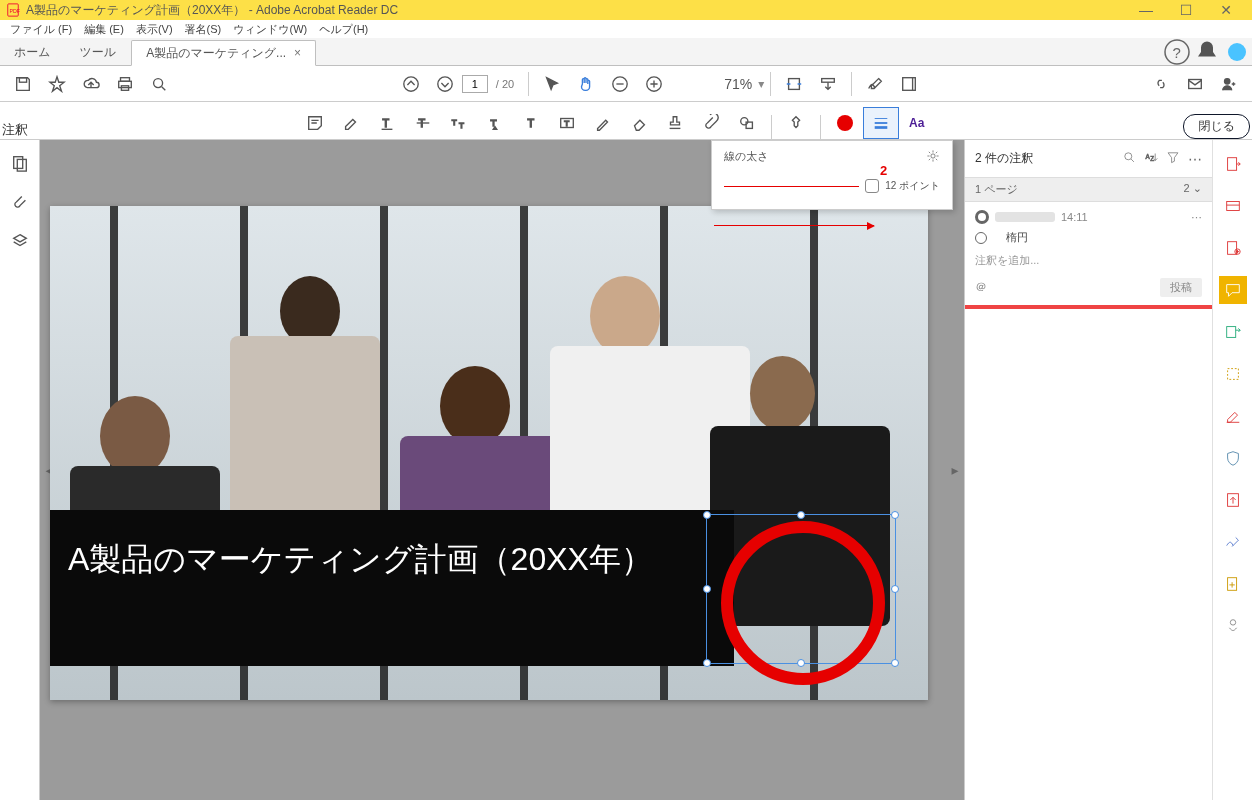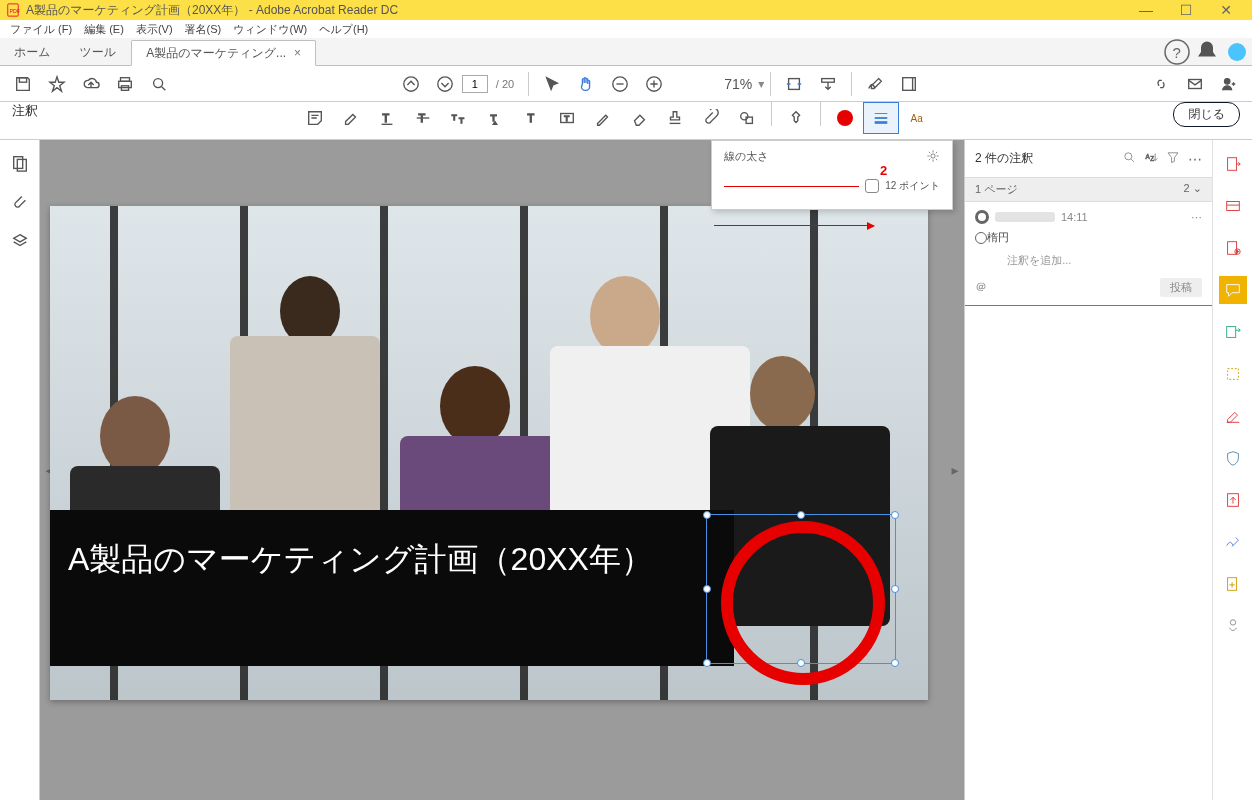--- a/index.html
+++ b/index.html
@@ -27,29 +27,29 @@
   
   .toolbar { height: 36px; display: flex; align-items: center; padding: 0 6px; border-bottom: 1px solid #ccc; background:#fff;}
   .tbtn { width: 34px; height: 32px; display:flex;align-items:center;justify-content:center;color:#555; }
   .tbtn svg { width:18px;height:18px;stroke:#555;fill:none;stroke-width:1.5;}
   .sep { width:1px;height:24px;background:#ccc;margin:0 6px;}
   .page-input { width:26px;height:18px;border:1px solid #aaa;text-align:center;font-size:11px;}
   .zoom { font-size:14px;color:#555;padding:0 6px;margin-left:47px;}
   .toolbar .grow { flex:1; }
 
   
-  .annotbar { height: 38px; display:flex; align-items:flex-start; padding: 0 12px; border-bottom:1px solid #ccc; background:#fff;}
+  .annotbar { height: 38px; display:flex; align-items:flex-end; padding: 0 2px; border-bottom:1px solid #ccc; background:#fff;}
   .annotbar .label{ font-size:13px; color:#333; padding-right:20px;}
   .annotbar .grow{flex:1;}
   .abtn { width:36px;height:32px;display:flex;align-items:center;justify-content:center;color:#555;}
   .abtn svg{width:18px;height:18px;stroke:#555;fill:none;stroke-width:1.5;}
   .abtn.sel { border:1px solid #3a7edb; background:#eaf2fc;}
   .close-btn{border:1px solid #0f172a;border-radius:12px;padding:3px 14px;font-size:12px;margin-left:auto;}
   .color-dot{width:16px;height:16px;border-radius:50%;background:#e60000;}
-  .aa{color:#a16207;font-size:10px;}
+  .aa{color:#4c1d95;font-size:12px;font-weight:bold;}
 
   
   .body { display:flex; height: calc(800px - 20px - 18px - 28px - 36px - 38px); position:relative;}
   .leftrail { width: 40px; border-right:1px solid #ccc; display:flex;flex-direction:column;align-items:center;gap:18px;padding-top:14px;}
   .leftrail svg{width:18px;height:18px;stroke:#555;fill:none;stroke-width:1.5;}
 
   .canvas-wrap{ flex:1; background:#9b9b9b; position:relative; overflow:hidden;}
   .page { position:absolute; left:10px; top:66px; width:878px; height:494px; background:#fff; box-shadow:0 2px 6px rgba(0,0,0,0.3);}
   .photo{position:absolute;left:0;top:0;width:878px;height:494px;overflow:hidden;}
   .photo-bg{position:absolute;inset:0;background:linear-gradient(180deg,#dfe6ea 0%,#bcc6cb 100%);}
@@ -76,32 +76,32 @@
   .marker{position:absolute;color:#e60000;font-weight:bold;font-size:13px;z-index:10;}
   .arrow2{position:absolute;left:-10px;top:38px;width:160px;height:0;border-top:1px solid #e60000;}
   .arrow2::after{content:"";position:absolute;right:-1px;top:-4px;border-left:8px solid #e60000;border-top:4px solid transparent;border-bottom:4px solid transparent;}
 
   
   .comments{width:248px;border-left:1px solid #ccc;background:#fff;display:flex;flex-direction:column;}
   .comments-hdr{height:38px;border-bottom:1px solid #ddd;display:flex;align-items:center;padding:0 10px;font-size:12px;gap:8px;}
   .comments-hdr .grow{flex:1;}
   .comments-hdr svg{width:14px;height:14px;stroke:#666;fill:none;}
   .page-strip{background:#eee;font-size:11px;color:#666;padding:4px 10px;display:flex;justify-content:space-between;border-bottom:1px solid #ddd;}
-  .cmt{padding:8px 10px;border-bottom:1px solid #ef4444;}
+  .cmt{padding:8px 10px;border-bottom:4px solid #ef4444;}
   .cmt.active{background:#fff;}
   .cmt .row1{display:flex;align-items:center;gap:6px;font-size:11px;color:#444;}
   .cmt .blur{background:#e3e3e3;border-radius:3px;height:10px;width:60px;}
   .cmt .ic{width:14px;height:14px;border:2px solid #888;border-radius:50%;}
   .cmt.active .ic{border:3px solid #666;}
   .cmt .time{color:#888;}
   .cmt .dots{margin-left:auto;color:#888;}
-  .cmt .typ{display:flex;align-items:center;gap:0;font-size:11px;color:#444;margin-top:6px;}
+  .cmt .typ{display:flex;align-items:center;gap:19px;font-size:11px;color:#444;margin-top:6px;}
   .cmt .typ .o{width:12px;height:12px;border:1.5px solid #666;border-radius:50%;}
   .cmt .typ .pen{width:12px;height:12px;}
-  .cmt .input{margin-top:8px;color:#999;font-size:11px;margin-left:32px;}
+  .cmt .input{margin-top:8px;color:#999;font-size:11px;}
   .cmt .mention{margin-top:10px;display:flex;align-items:center;gap:8px;}
   .cmt .mention .at{color:#888;}
   .cmt .post{margin-left:auto;background:#eee;color:#888;padding:2px 10px;border-radius:2px;font-size:11px;}
 
   
   .rightrail{width:40px;border-left:1px solid #e0e0e0;display:flex;flex-direction:column;align-items:center;gap:14px;padding-top:10px;}
   .rightrail .rb{width:28px;height:28px;display:flex;align-items:center;justify-content:center;}
   .rightrail .rb svg{width:18px;height:18px;}
   .rb.hl{background:#f0b400;}
 </style>

